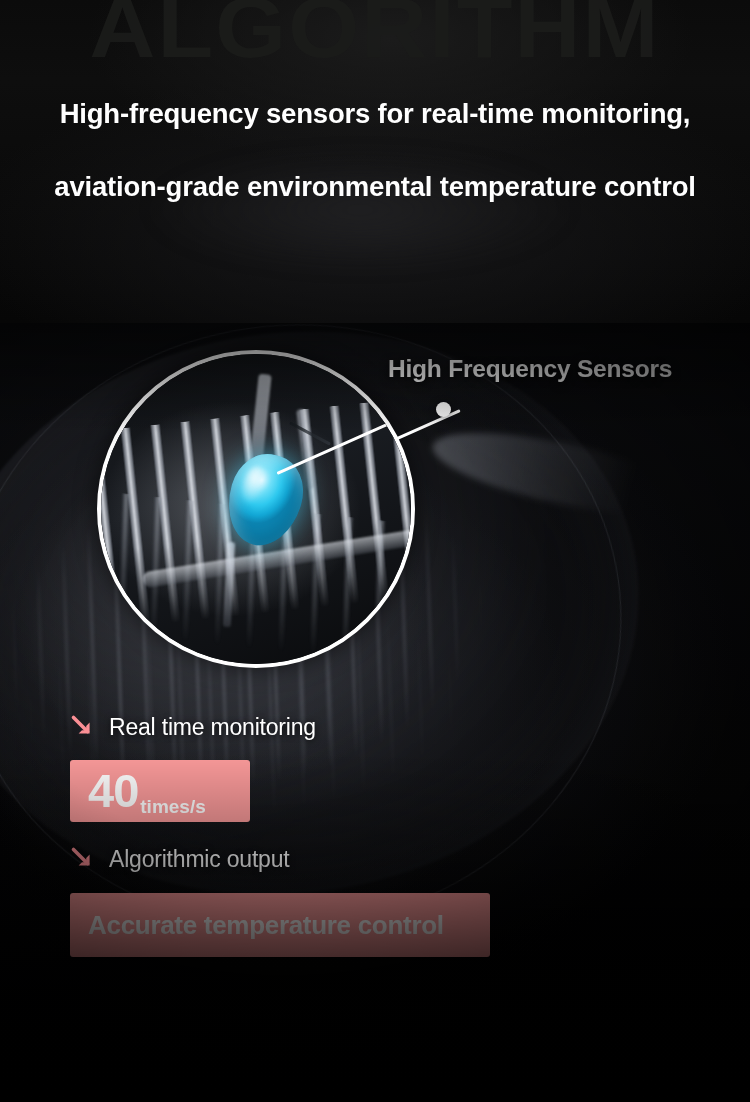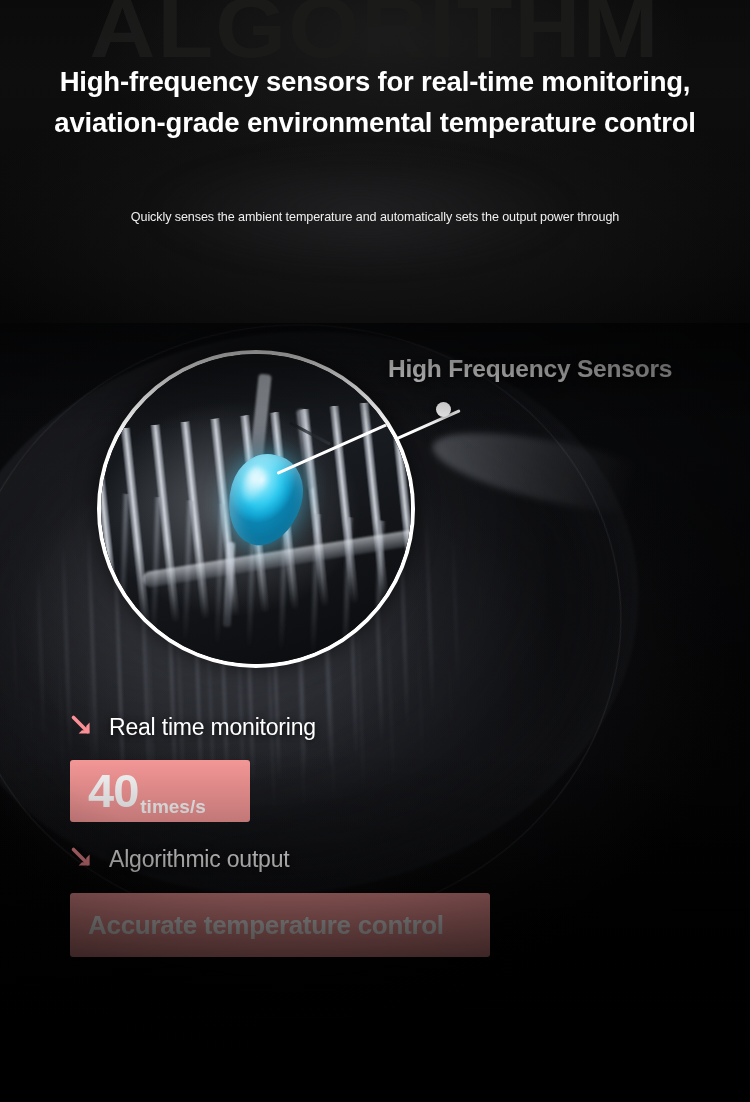--- a/index.html
+++ b/index.html
@@ -55,21 +55,21 @@
     width:750px;
     text-align:center;
     color:#fff;
     font-size:27.5px;
     font-weight:700;
     line-height:1.48;
     letter-spacing:-.2px;
     padding:0 6px;
     box-sizing:border-box;
   }
-  .headline .ln{display:block;}
+  .headline .ln{display:block;margin-top:32px;}
 
   .subcopy{
     position:absolute;
     left:0; top:203px;
     width:750px;
     text-align:center;
     color:#efefef;
     font-size:12.6px;
     font-weight:400;
     line-height:2.25;
@@ -412,21 +412,20 @@
   <div class="header">
     <div class="wm-blob"></div>
     <div class="watermark">ALGORITHM</div>
 
     <div class="headline">
       <span class="ln">High-frequency sensors for real-time monitoring,</span>
       <span class="ln">aviation-grade environmental temperature control</span>
     </div>
 
     <div class="subcopy">
-      <span class="ln">Quickly senses the ambient temperature and automatically sets the output power through</span>
     </div>
   </div>
 
   <div class="hero">
     <div class="hero-bg"></div>
     <div class="disc"></div>
     <div class="disc-edge"></div>
     <div class="coils"></div>
     <div class="coils2"></div>
     <div class="glare"></div>

